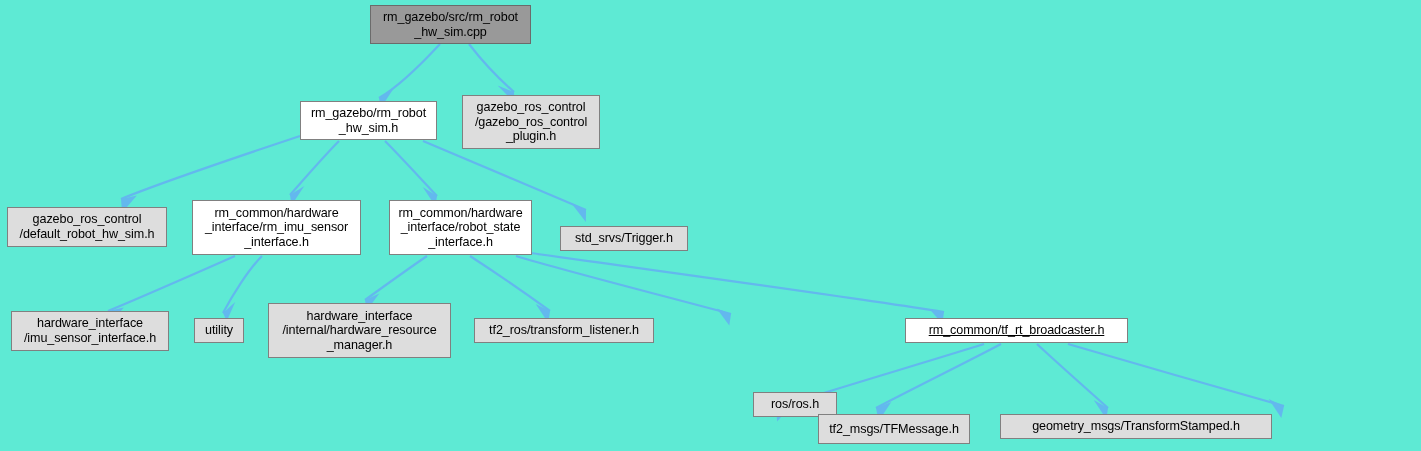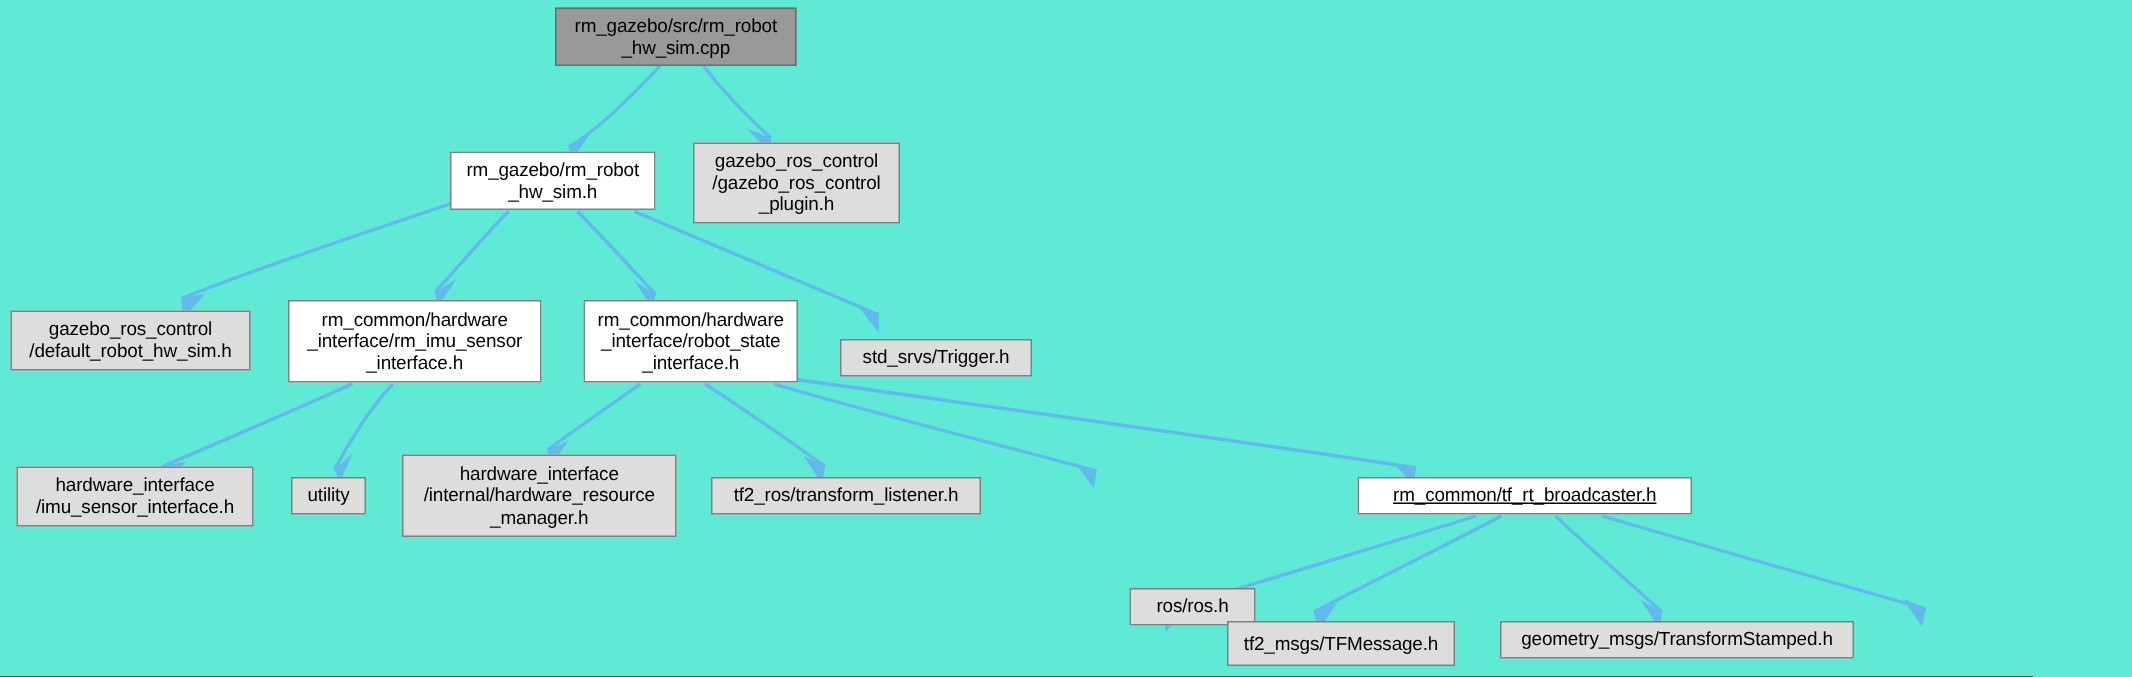--- a/index.html
+++ b/index.html
@@ -108,14 +108,14 @@
     <div class="graph-node node-ext" style="left: 11px; top: 311px; width: 158px; height: 40px;"><span>hardware_interface
 /imu_sensor_interface.h</span></div>
     <div class="graph-node node-ext" style="left: 194px; top: 318px; width: 50px; height: 25px; text-align: right;"><span>utility</span></div>
     <div class="graph-node node-ext" style="left: 268px; top: 303px; width: 183px; height: 55px;"><span>hardware_interface
 /internal/hardware_resource
 _manager.h</span></div>
     <div class="graph-node node-ext" style="left: 474px; top: 318px; width: 180px; height: 25px;"><span>tf2_ros/transform_listener.h</span></div>
     <div class="graph-node node-local" style="left: 905px; top: 318px; width: 223px; height: 25px; text-decoration: underline;"><span>rm_common/tf_rt_broadcaster.h</span></div>
     <div class="graph-node node-ext" style="left: 723px; top: 392px; width: 84px; height: 25px; margin-left: 30px;"><span>ros/ros.h</span></div>
     <div class="graph-node node-ext" style="left: 818px; top: 414px; width: 152px; height: 30px;"><span>tf2_msgs/TFMessage.h</span></div>
-    <div class="graph-node node-ext" style="left: 1000px; top: 414px; width: 236px; height: 25px;"><span>geometry_msgs/TransformStamped.h</span></div>
+    <div class="graph-node node-ext" style="left: 1000px; top: 414px; width: 272px; height: 25px;"><span>geometry_msgs/TransformStamped.h</span></div>
   </div>
 
 </body></html>

